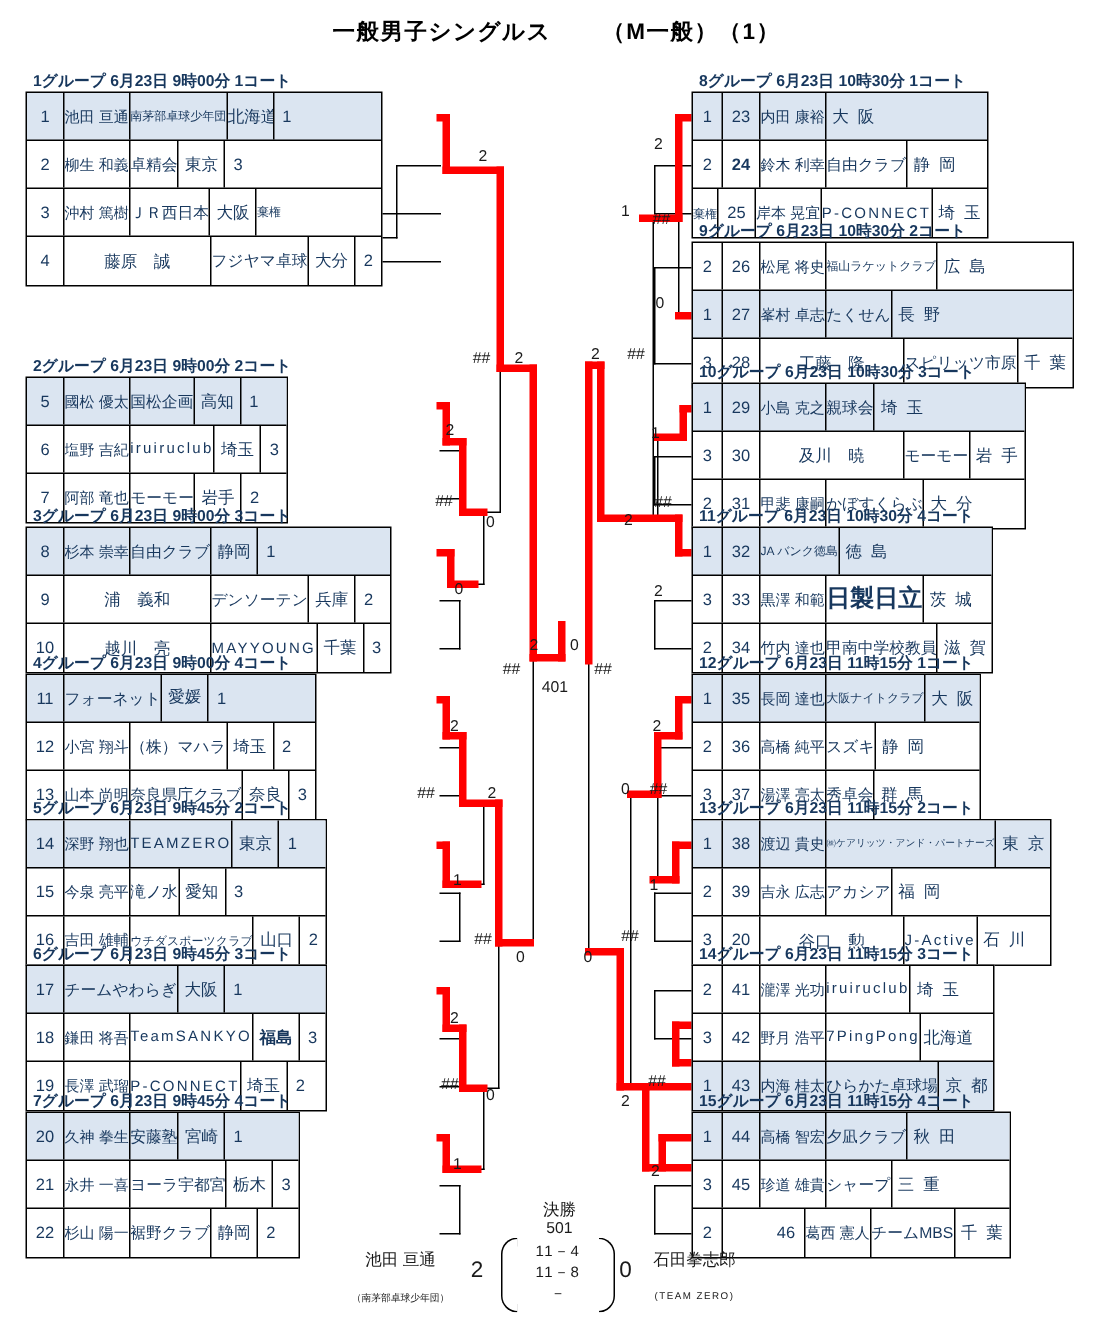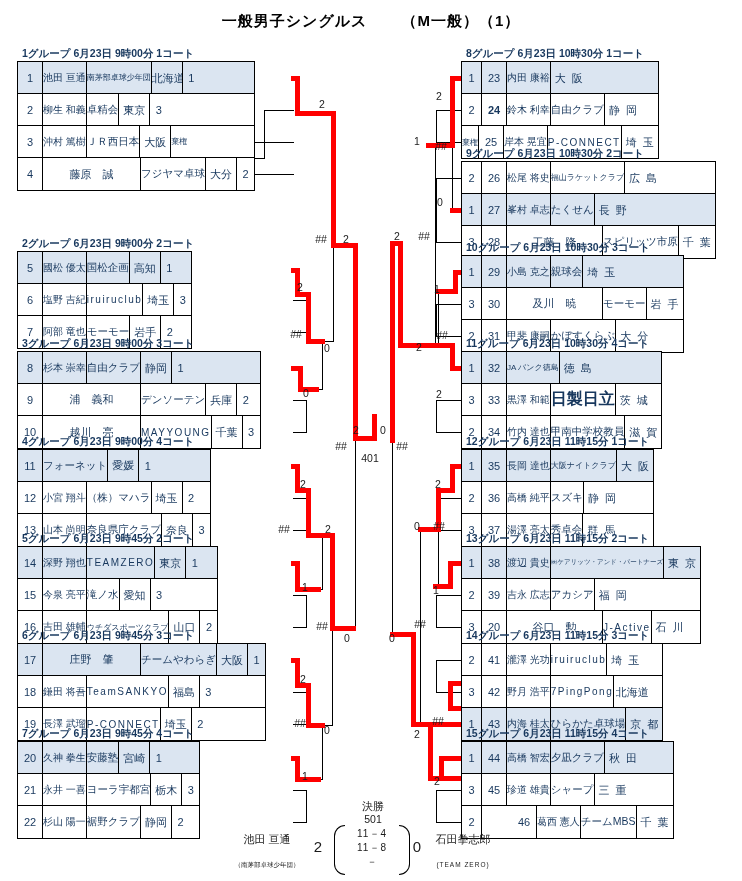--- a/index.html
+++ b/index.html
@@ -366,32 +366,31 @@
           <div class="cell" style="width: 31px;">
             <span class="just" style="width: 100%;">山口</span>
           </div>
           <div class="cell" style="width: 17px;">2</div>
         </div>
       </div>
       <div class="grp-h" style="left: 22px; top: 629px;">6グループ 6月23日 9時45分 3コート</div>
       <div class="tbl" style="left: 17px; top: 643px;">
         <div class="trow win">
           <div class="cell" style="width: 25px;">17</div>
-          <div class="cell" style="width: 98px;">庄野　肇</div>
           <div class="cell" style="font-size: 10.5px;">チームやわらぎ</div>
           <div class="cell" style="width: 31px;">
             <span class="just" style="width: 100%;">大阪</span>
           </div>
           <div class="cell" style="width: 17px;">1</div>
         </div>
         <div class="trow">
           <div class="cell" style="width: 25px;">18</div>
           <div class="cell" style="font-size: 10px;">鎌田 将吾</div>
           <div class="cell" style="font-size: 10px; letter-spacing: 1.5px;">TeamSANKYO</div>
-          <div class="cell" style="width: 31px;">
+          <div class="cell" style="width: 31px; font-weight: bold;">
             <span class="just" style="width: 100%;">福島</span>
           </div>
           <div class="cell" style="width: 17px;">3</div>
         </div>
         <div class="trow">
           <div class="cell" style="width: 25px;">19</div>
           <div class="cell" style="font-size: 10px;">長澤 武瑠</div>
           <div class="cell" style="font-size: 10px; letter-spacing: 1.5px;">P-CONNECT</div>
           <div class="cell" style="width: 31px;">
             <span class="just" style="width: 100%;">埼玉</span>

